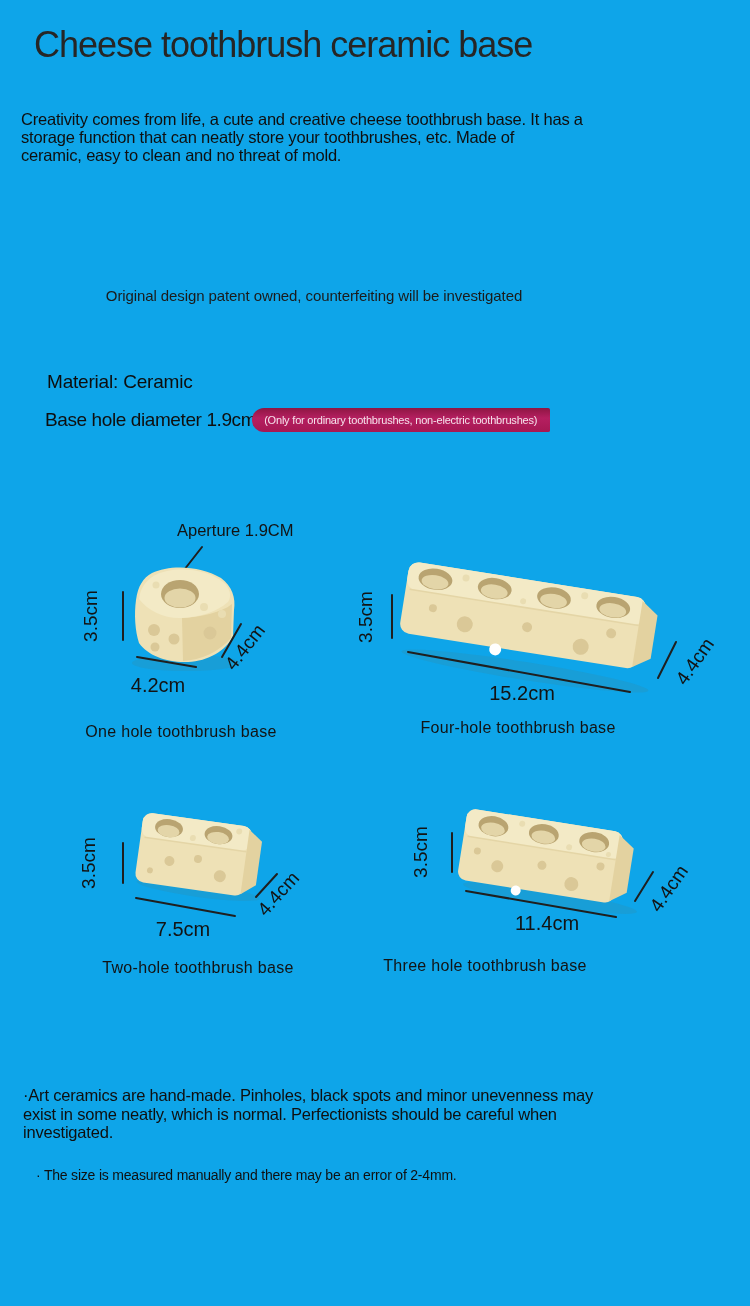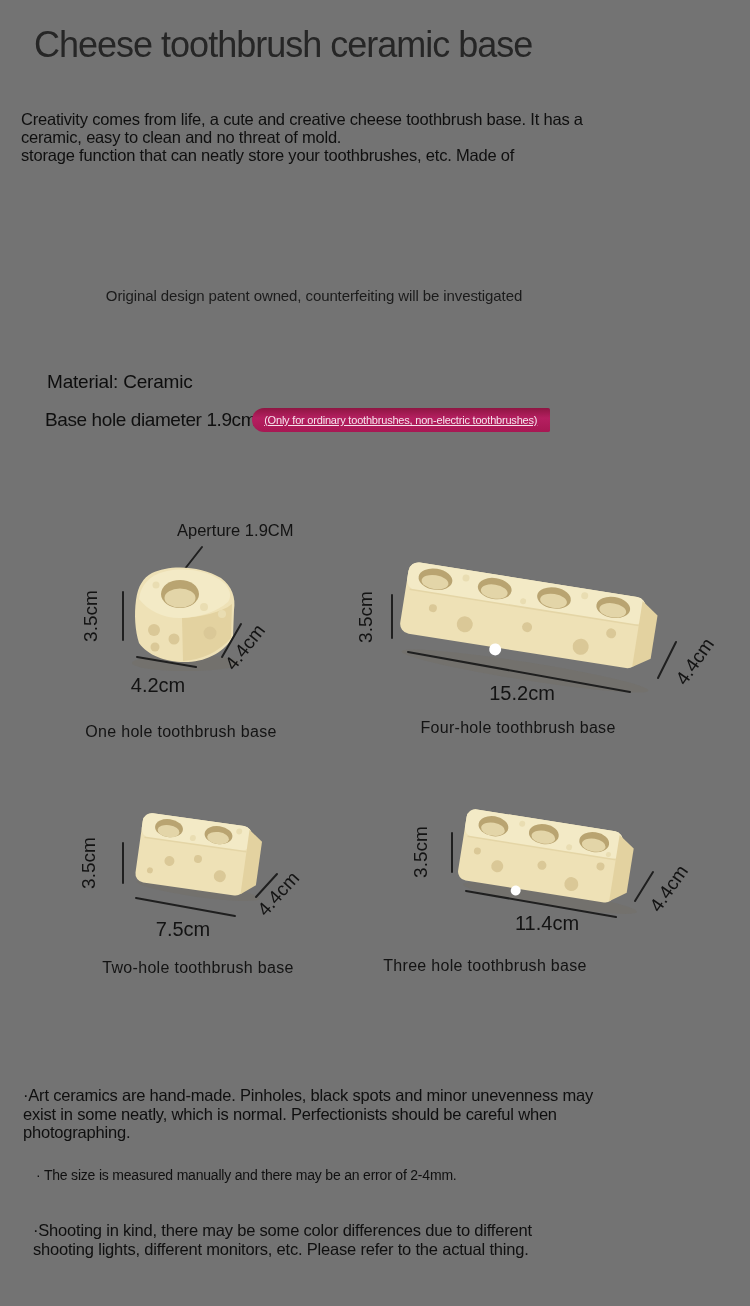--- a/index.html
+++ b/index.html
@@ -1,31 +1,31 @@
 <!DOCTYPE html>
 <html><head>
 <meta charset="utf-8">
 <style>
   html,body{margin:0;padding:0;background:#ffffff;}
   #page{
-    position:relative;width:750px;height:1306px;background:#737373;
+    position:relative;width:750px;height:1306px;background:#0ea5e9;
     font-family:"Liberation Sans",sans-serif;color:#111;overflow:hidden;
   }
   .abs{position:absolute;}
   .title{font-size:36px;font-weight:300;letter-spacing:-1px;color:#262626;white-space:nowrap;}
   .desc{font-size:16.5px;line-height:18px;letter-spacing:-0.2px;color:#0f0f0f;}
   .patent{width:628px;text-align:center;font-size:15px;color:#1b1b1b;letter-spacing:-0.1px;}
   .material{font-size:19px;color:#0d0d0d;letter-spacing:-0.2px;}
   .diam-row{display:flex;align-items:center;}
   .diam-text{font-size:19px;letter-spacing:-0.4px;color:#0f0f0f;white-space:nowrap;}
   .badge{
     margin-left:-4px;
     background:linear-gradient(180deg,#8e1643 0%,#b51f60 42%,#a71853 100%);
     color:#f6e3ec;font-size:11px;letter-spacing:-0.2px;
-    padding:6px 13px 6px 12px;border-radius:13px 2px 2px 13px;white-space:nowrap;text-decoration:underline;
+    padding:6px 13px 6px 12px;border-radius:13px 2px 2px 13px;white-space:nowrap;
   }
   .note{font-size:16.5px;line-height:18.5px;letter-spacing:-0.2px;color:#0f0f0f;}
   .note-small{font-size:14px;letter-spacing:-0.2px;color:#101010;text-align:right;}
   svg text{font-family:"Liberation Sans",sans-serif;fill:#131313;}
   .apt{font-size:16.5px;}
   .dim{font-size:19px;}
   .dimw{font-size:20px;}
   .cap{font-size:16px;letter-spacing:0.3px;}
   .ln{stroke:#1f1f1f;stroke-width:2;stroke-linecap:round;}
   .c-top{fill:#F3EAC6;}
@@ -40,22 +40,22 @@
 </style>
 </head>
 <body>
 
 <div id="page">
 
   <div class="abs title" style="left:34px;top:24px">Cheese toothbrush ceramic base</div>
 
   <div class="abs desc" style="left:21px;top:110px">
     <div>Creativity comes from life, a cute and creative cheese toothbrush base. It has a</div>
+    <div>storage function that can neatly store your toothbrushes, etc. Made of</div>
     <div>ceramic, easy to clean and no threat of mold.</div>
-    <div>storage function that can neatly store your toothbrushes, etc. Made of</div>
   </div>
 
   <div class="abs patent" style="left:0;top:287px">Original design patent owned, counterfeiting will be investigated</div>
 
   <div class="abs material" style="left:47px;top:371px">Material: Ceramic</div>
 
   <div class="abs diam-row" style="left:45px;top:408px">
     <span class="diam-text">Base hole diameter 1.9cm</span>
     <span class="badge">(Only for ordinary toothbrushes, non-electric toothbrushes)</span>
   </div>
@@ -176,23 +176,19 @@
     <line class="ln" x1="88" y1="101" x2="238" y2="127"></line>
     <text class="dimw" x="169" y="140" text-anchor="middle">11.4cm</text>
     <line class="ln" x1="257" y1="111" x2="275" y2="82"></line>
     <text class="dim" transform="translate(296,102) rotate(-55)" text-anchor="middle">4.4cm</text>
     <text class="cap" x="107" y="181" text-anchor="middle">Three hole toothbrush base</text>
   </svg>
 
   <div class="abs note" style="left:23px;top:1086px">
     <div>·Art ceramics are hand-made. Pinholes, black spots and minor unevenness may</div>
     <div>exist in some neatly, which is normal. Perfectionists should be careful when</div>
-    <div>photographing.</div>
+    <div>investigated.</div>
   </div>
 
   <div class="abs note-small" style="left:36px;top:1167px">· The size is measured manually and there may be an error of 2-4mm.</div>
 
-  <div class="abs note" style="left:33px;top:1221px">
-    <div>·Shooting in kind, there may be some color differences due to different</div>
-    <div>shooting lights, different monitors, etc. Please refer to the actual thing.</div>
-  </div>
 
 </div>
 
 </body></html>

